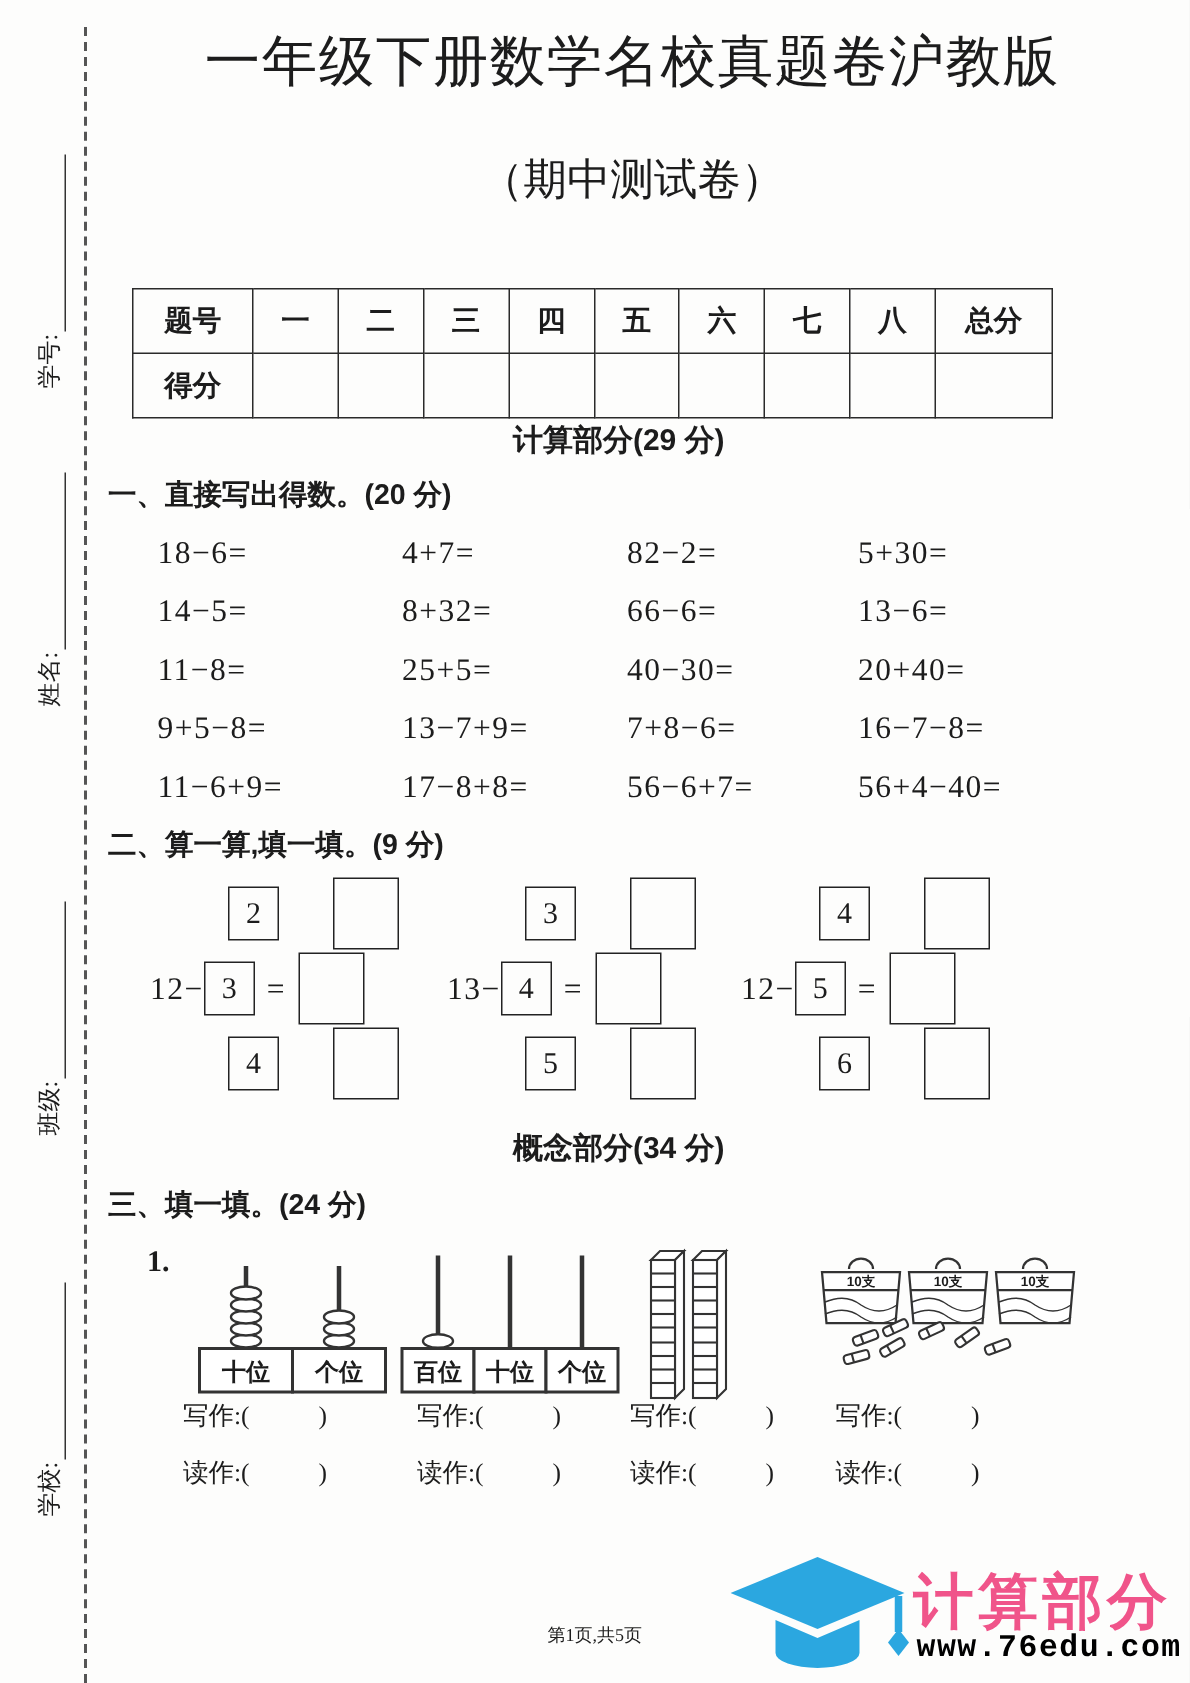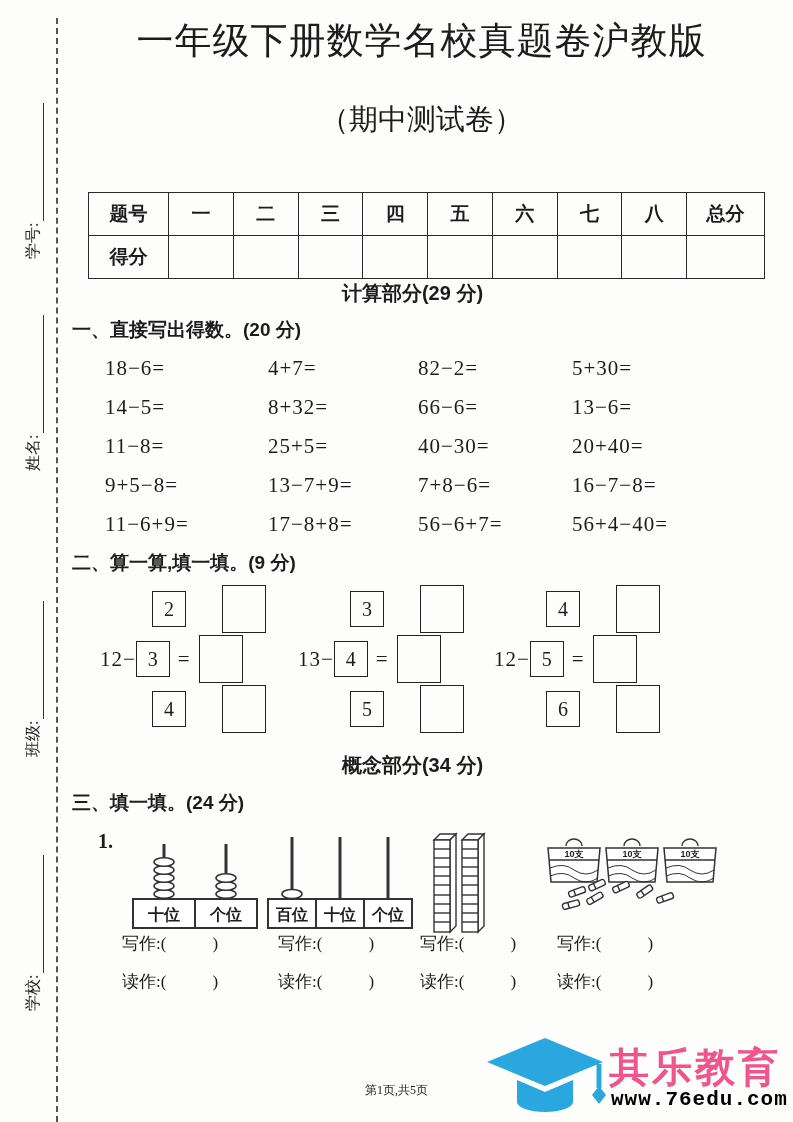--- a/index.html
+++ b/index.html
@@ -11,21 +11,21 @@
   .vlabel{position:absolute;width:190px;height:26px;left:-64px;transform:rotate(-90deg);
           font-size:16px;white-space:nowrap;display:flex;align-items:flex-end;}
   .vlabel .blank{display:inline-block;width:118px;border-bottom:1.5px solid #333;height:15px;margin-left:2px;}
 
   
   .title{position:absolute;left:60px;right:10px;top:16px;text-align:center;font-size:37px;letter-spacing:1px;}
   .subtitle{position:absolute;left:60px;right:10px;top:100px;text-align:center;font-size:29px;}
   .meta{position:absolute;right:28px;top:163px;font-size:17px;}
 
   
-  table.score{position:absolute;left:88px;top:192px;width:677px;border-collapse:collapse;table-layout:fixed;}
+  table.score{position:absolute;left:88px;top:192px;width:614px;border-collapse:collapse;table-layout:fixed;}
   table.score td{border:1.5px solid #2a2a2a;height:40px;text-align:center;font-size:19px;font-weight:700;}
 
   .part-header{position:absolute;left:60px;right:28px;text-align:center;
                font-family:"Liberation Sans","DejaVu Sans",sans-serif;font-weight:700;font-size:20px;}
   .q-title{position:absolute;left:72px;font-family:"Liberation Sans","DejaVu Sans",sans-serif;
            font-weight:700;font-size:19px;}
 
   
   .q1row{position:absolute;left:0;width:793px;height:30px;font-size:21px;}
   .q1row span{position:absolute;white-space:nowrap;letter-spacing:1px;}
@@ -350,17 +350,17 @@
 
   <div class="pageinfo">第1页,共5页</div>
 
   <div class="logo">
     <svg width="120" height="86" viewBox="0 0 120 86">
       <polygon points="58,2 116,26 58,50 0,26" fill="#2ba7e0"></polygon>
       <path d="M30 44 v22 a28 10 0 0 0 56 0 v-22 l-28 12 z" fill="#2ba7e0"></path>
       <path d="M112 28 l0 24" stroke-width="5" fill="none" stroke="#2ba7e0"></path>
       <polygon points="112,50 119,59 112,68 105,59" fill="#2ba7e0"></polygon>
     </svg>
-    <div class="brand">其乐教育</div>
+    <div class="brand">计算部分</div>
     <div class="brandurl">www.76edu.com</div>
   </div>
 
 </div>
 
 </body></html>

